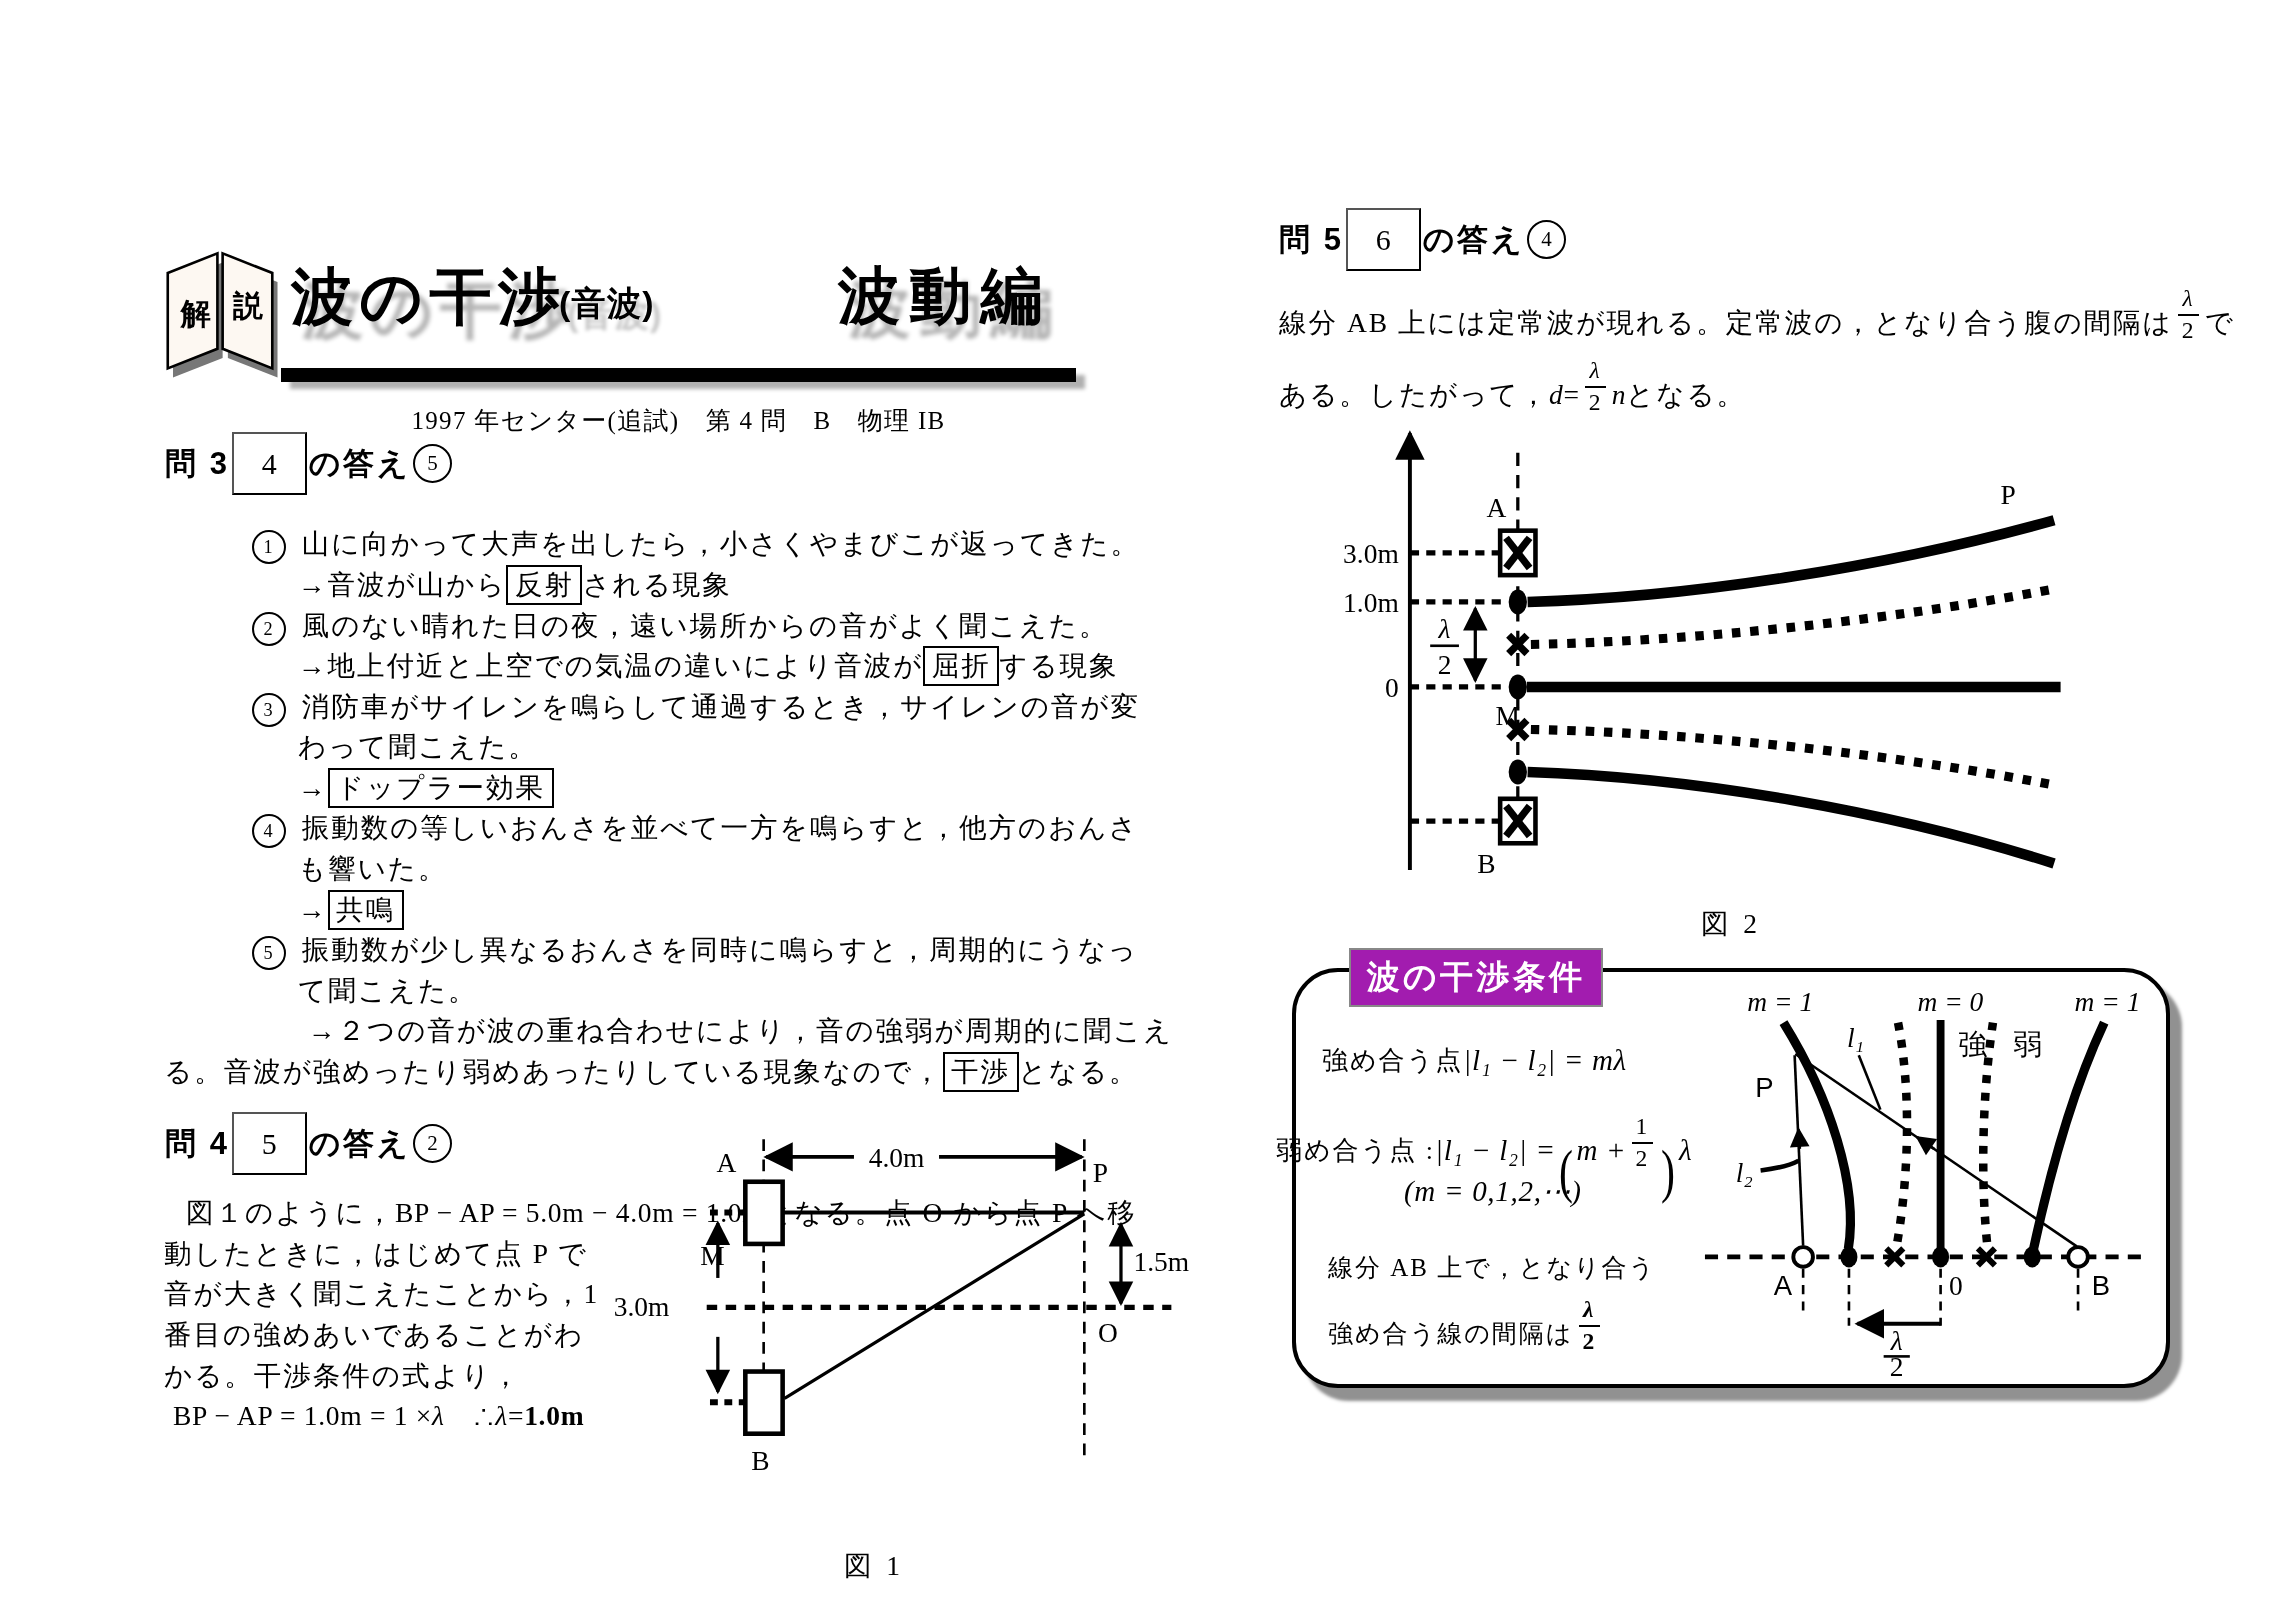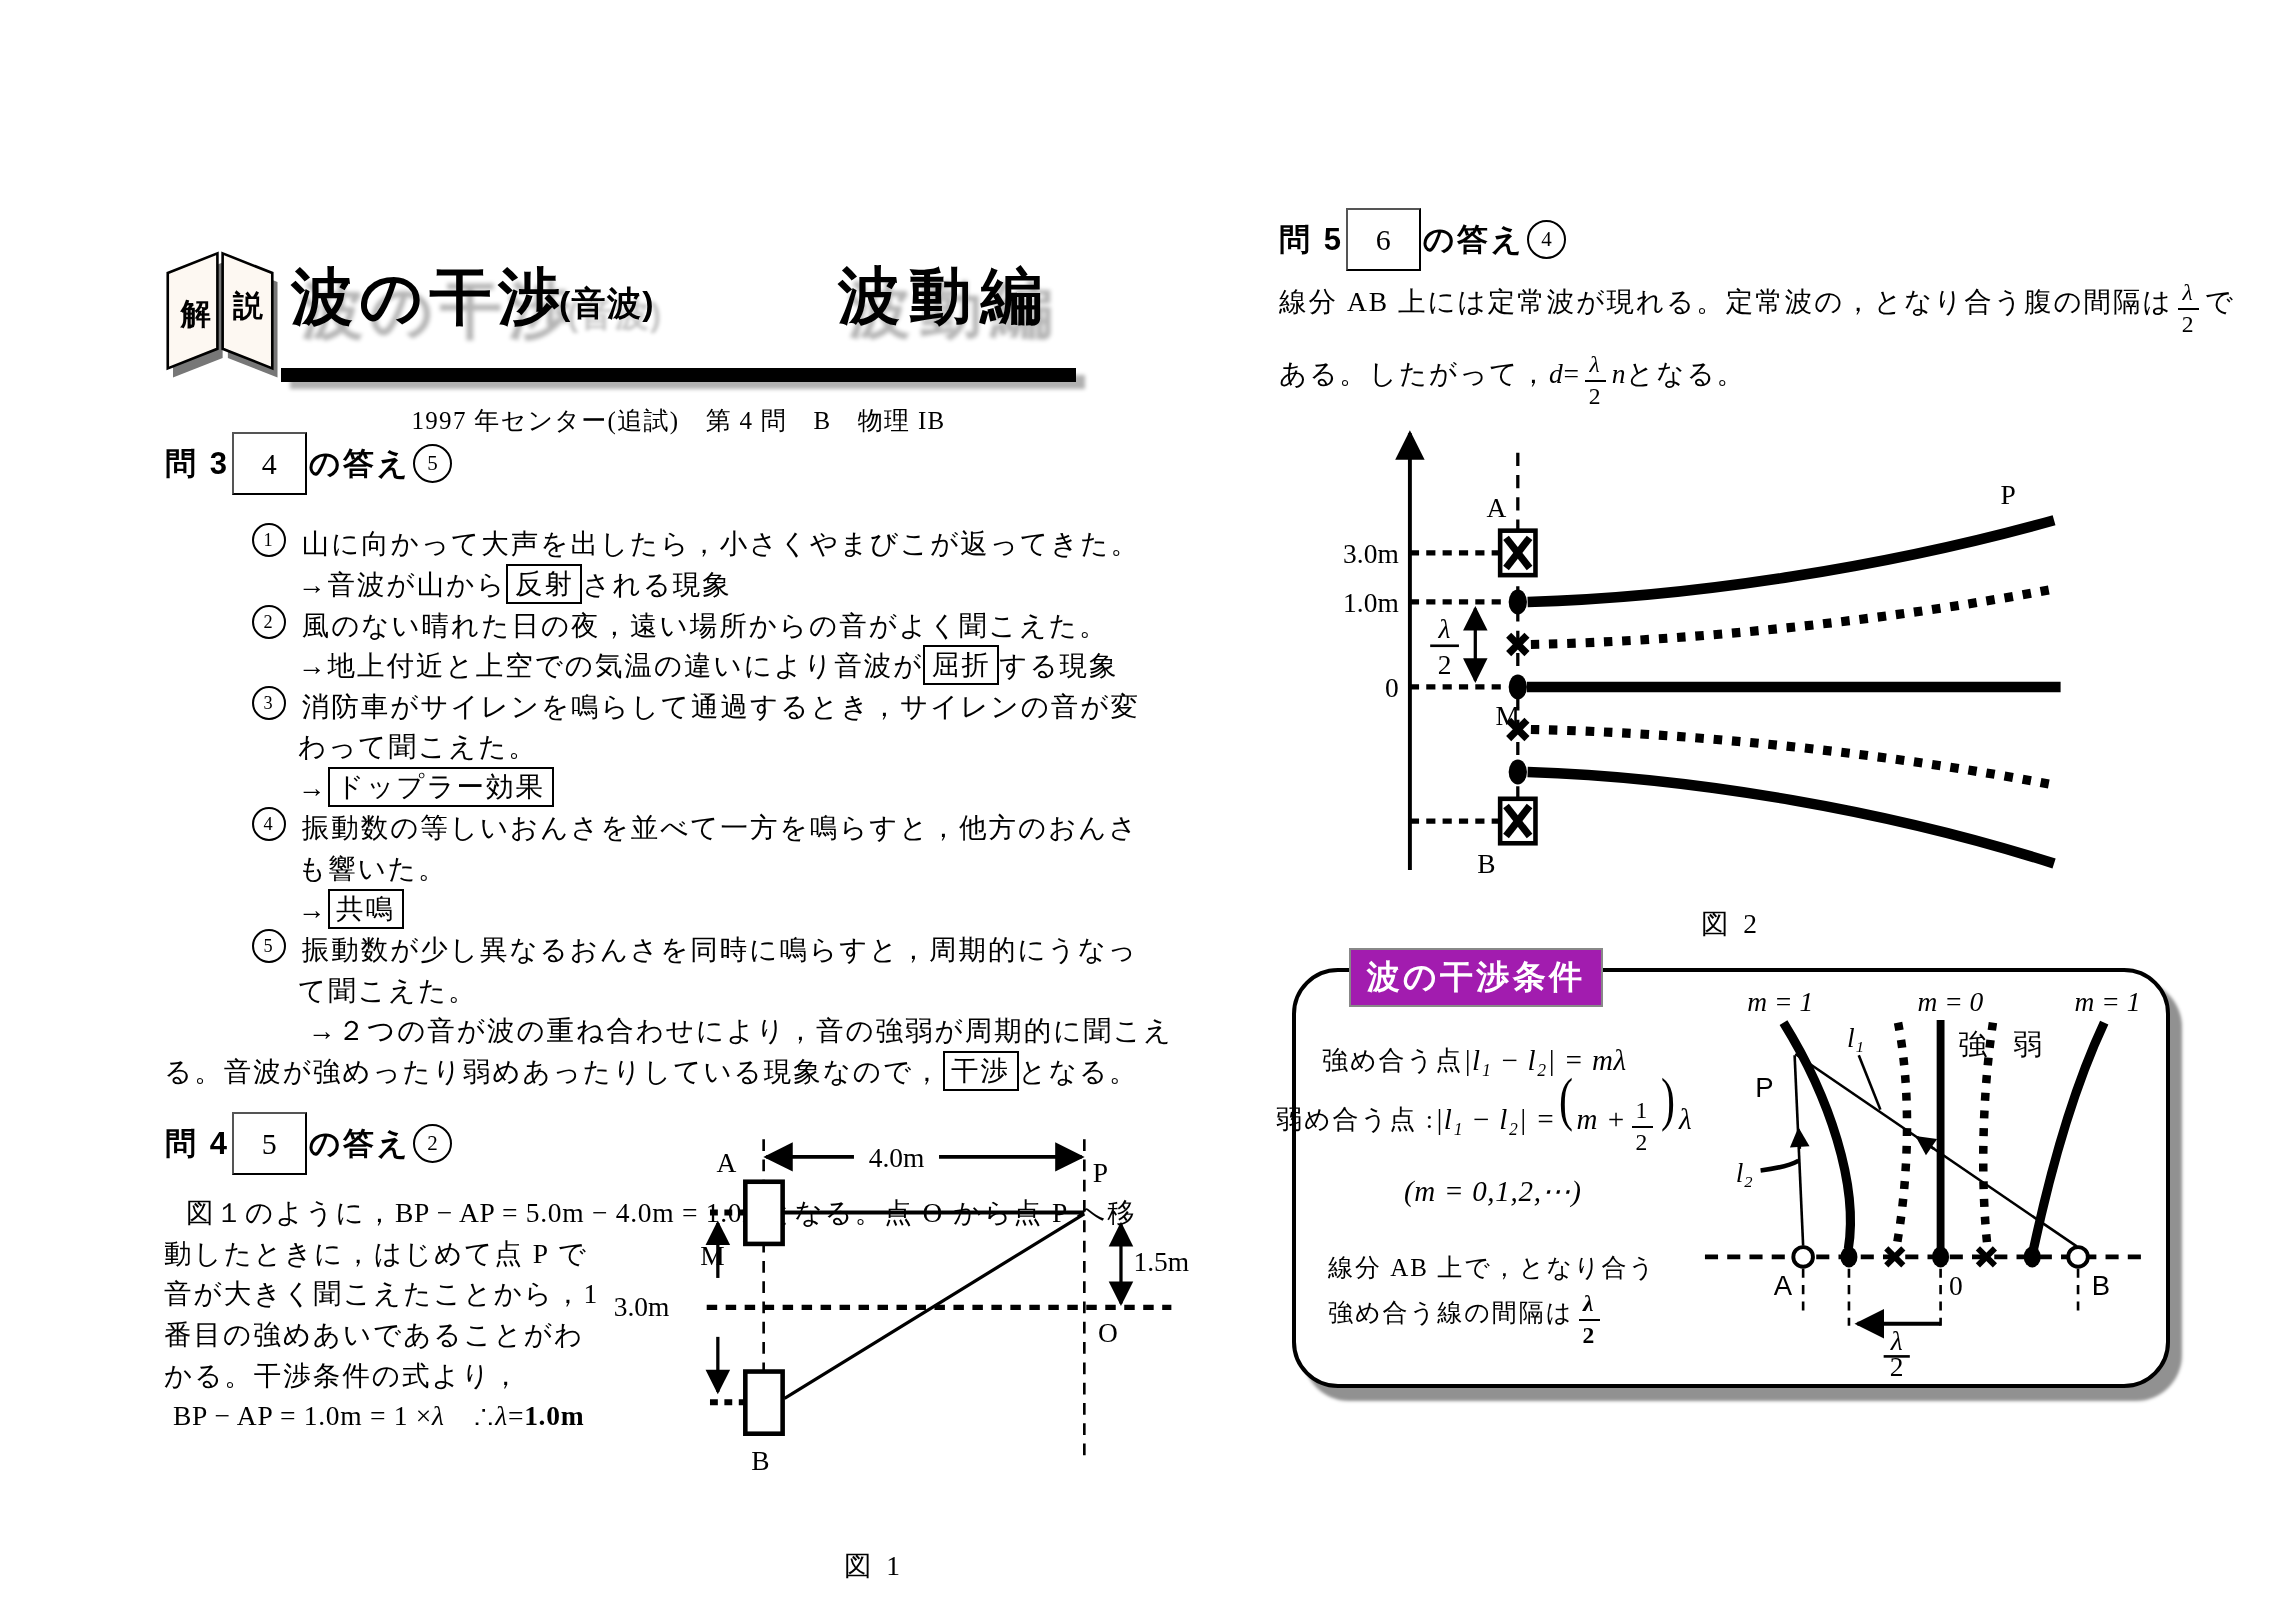--- a/index.html
+++ b/index.html
@@ -1,19 +1,19 @@
 <!DOCTYPE html>
 <html style="font-size:10.5px"><head>
 <meta charset="utf-8">
 <style>
   html,body{margin:0;padding:0;background:#888;}
   .page{position:relative;width:2295px;height:1623px;background:#ffffff;overflow:hidden;
         font-family:"Liberation Serif",serif;color:#000;}
   .abs{position:absolute;}
-  .tline{position:absolute;white-space:nowrap;font-size:27.5px;letter-spacing:2px;line-height:41px;height:41px;display:flex;align-items:flex-start;}
+  .tline{position:absolute;white-space:nowrap;font-size:27.5px;letter-spacing:2px;line-height:41px;height:41px;display:flex;align-items:flex-end;}
   .math{font-family:"Liberation Serif",serif;letter-spacing:0.7px;}
   .it{font-style:italic;}
   .bold{font-weight:bold;}
   .circ{display:inline-flex;width:30px;height:30px;border:2px solid #000;border-radius:50%;
         align-items:center;justify-content:center;font-size:18.3px;flex:0 0 auto;background:#fff;}
   .acirc{display:inline-flex;width:35px;height:35px;border:2.6px solid #000;border-radius:50%;
         align-items:center;justify-content:center;font-size:21px;background:#fff;}
   .qhead{position:absolute;display:flex;align-items:center;gap:2px;height:63px;}
   .qlabel,.qsuffix{font-family:"Liberation Sans",sans-serif;font-weight:bold;font-size:31px;letter-spacing:2.6px;}
   .qbox{display:inline-flex;width:71px;height:59px;border:2px solid #555;border-right-color:#000;border-bottom-color:#000;

